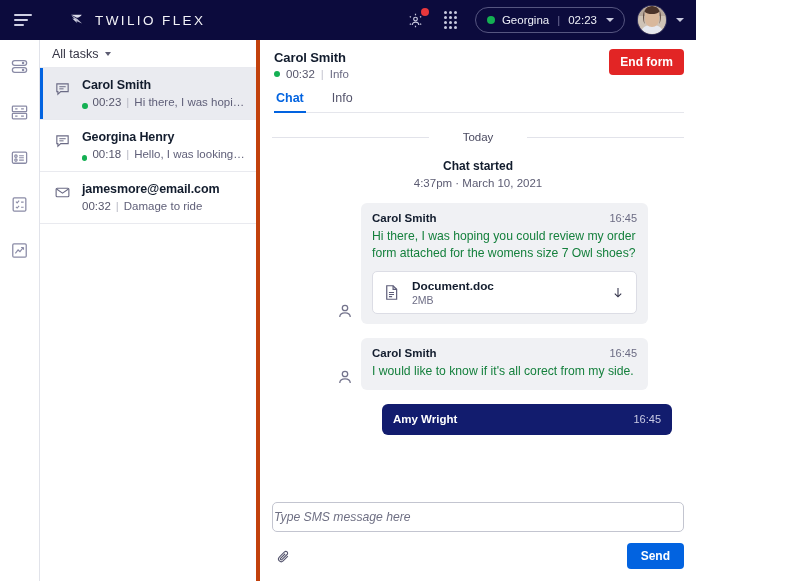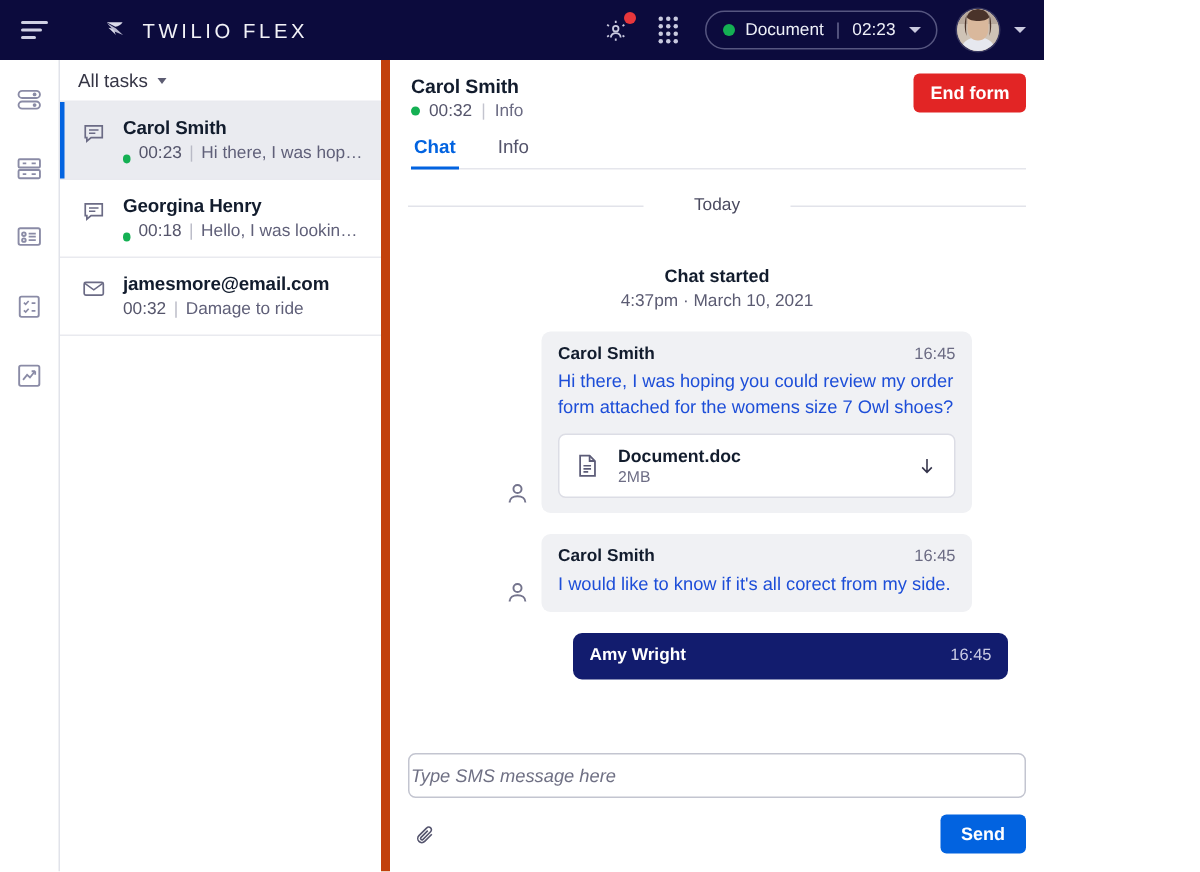--- a/index.html
+++ b/index.html
@@ -68,21 +68,21 @@
     width: 40px; min-width: 40px; background: #ffffff;
     border-right: 1px solid #e1e3ea;
     display: flex; flex-direction: column; align-items: center;
     padding-top: 15px; gap: 24px;
   }
   .rail-item { width: 22px; height: 22px; display:flex; align-items:center; justify-content:center; cursor:pointer; }
 
   
   .tasklist {
     width: 220px; min-width: 220px; background: #ffffff;
-    border-right: 6px solid #c2410c;
+    border-right: 4px solid #c2410c;
     display: flex; flex-direction: column;
   }
   .tasklist-header {
     height: 28px; display: flex; align-items: center; gap: 6px;
     padding: 0 0 0 12px; font-size: 12.5px; color: #353545;
     border-bottom: 1px solid #e9eaef;
     cursor: pointer;
   }
   .tasklist-header .tri { width:0;height:0;border-left:3.5px solid transparent;border-right:3.5px solid transparent;border-top:4px solid #5c5c72; }
 
@@ -130,37 +130,37 @@
   }
 
   .messages { flex:1; overflow:hidden; padding: 0 12px; position: relative; }
 
   .day-divider { display:flex; align-items:center; gap:0; margin-top: 18px; }
   .day-divider .line { height:1px; background:#e2e3ea; flex:1; }
   .day-divider .line.l { margin-right: 34px; max-width: 200px;}
   .day-divider .line.r { margin-left: 34px; }
   .day-divider .label { font-size: 11.5px; color:#4a4a60; white-space:nowrap; }
 
-  .chat-started { text-align:center; margin-top: 34px; }
+  .chat-started { text-align:center; margin-top: 16px; }
   .chat-started .t { font-size: 12px; font-weight:700; color:#121c2d; }
   .chat-started .d { font-size: 11.5px; color:#5b5b72; margin-top: 4px; }
 
   .msg-row { display:flex; align-items: flex-end; gap: 7px; margin-top: 14px; padding-left: 64px; padding-right: 36px; }
   .msg-avatar { width: 18px; min-width: 18px; height: 18px; margin-bottom: 4px; color:#73738c; }
   .bubble {
     flex: 1; border-radius: 6px; padding: 9px 11px 10px 11px;
     background: #f0f1f4;
   }
   .bubble.agent { background:#121c6e; }
   .bubble-head { display:flex; align-items:baseline; }
   .bubble-name { font-size: 11.5px; font-weight: 700; color:#121c2d; }
   .bubble.agent .bubble-name { color:#ffffff; }
   .bubble-time { margin-left:auto; font-size: 11px; color:#6b6b83; }
   .bubble.agent .bubble-time { color:#c9cbe4; }
-  .bubble-text { font-size: 12.2px; color:#1d4ed8; line-height: 17px; margin-top: 4px; }
+  .bubble-text { font-size: 12.2px; color:#15803d; line-height: 17px; margin-top: 4px; }
   .bubble.agent .bubble-text { color:#eceefa; }
 
   .attachment {
     margin-top: 9px; background:#fff; border:1px solid #dcdde5; border-radius:5px;
     display:flex; align-items:center; gap:10px; padding: 7px 11px 7px 9px; cursor:pointer;
   }
   .att-icon { width:20px; min-width:20px; color:#5c5c78; }
   .att-meta { flex:1; min-width:0; }
   .att-name { font-size: 11.8px; font-weight:700; color:#121c2d; }
   .att-size { font-size: 10.5px; color:#6d6d85; margin-top:1px; }
@@ -229,21 +229,21 @@
             <i></i>
             <i></i>
           <i></i>
             <i></i>
             <i></i>
         </div>
       </div>
 
       <div class="status-pill">
         <span class="status-dot"></span>
-        <span>Document</span>
+        <span>Georgina</span>
         <span class="pipe">|</span>
         <span>02:23</span>
         <span class="caret"></span>
       </div>
 
       <div class="avatar-wrap">
         <div class="avatar">
           <svg width="28" height="28" viewBox="0 0 28 28">
             <defs>
               <clipPath id="cp">

